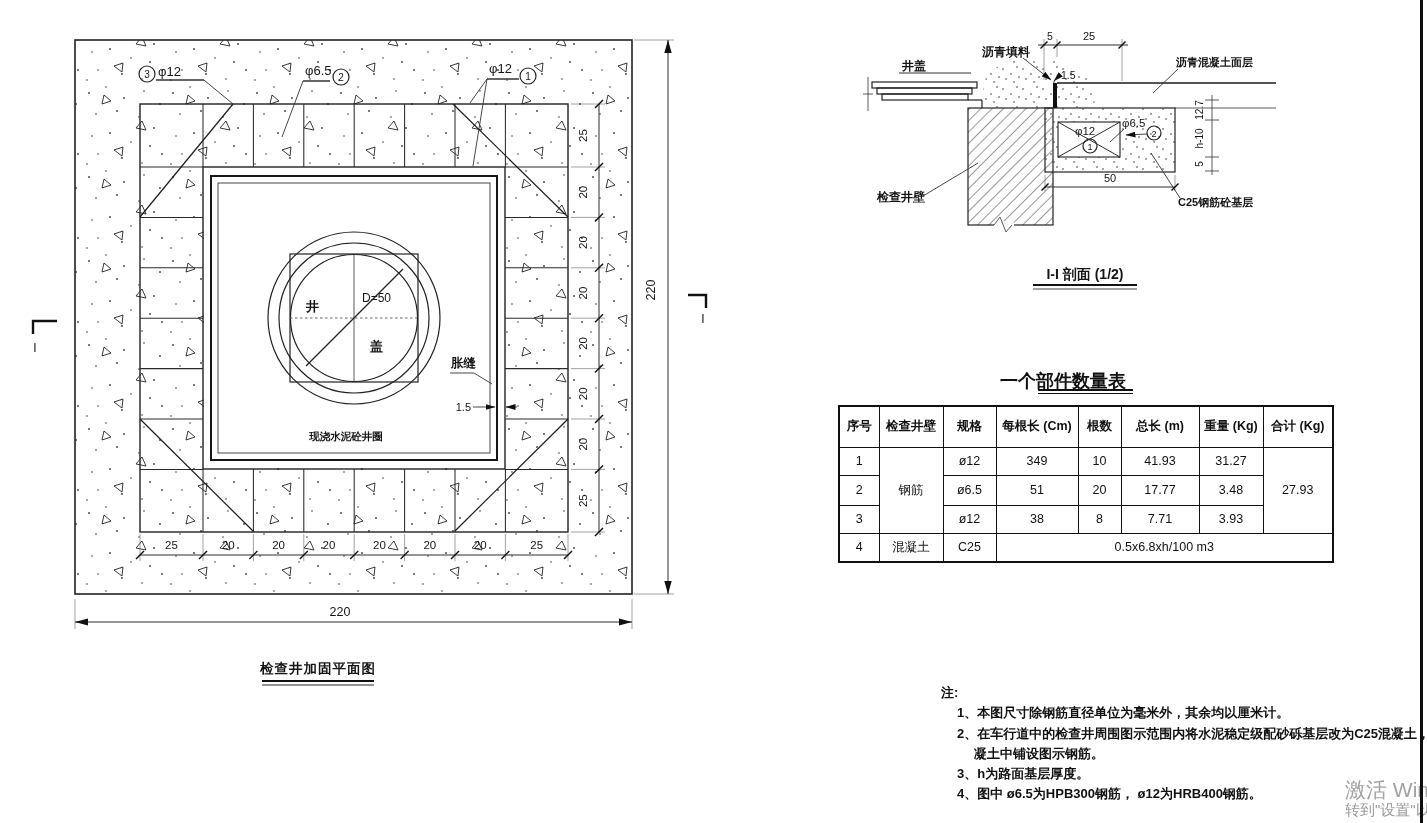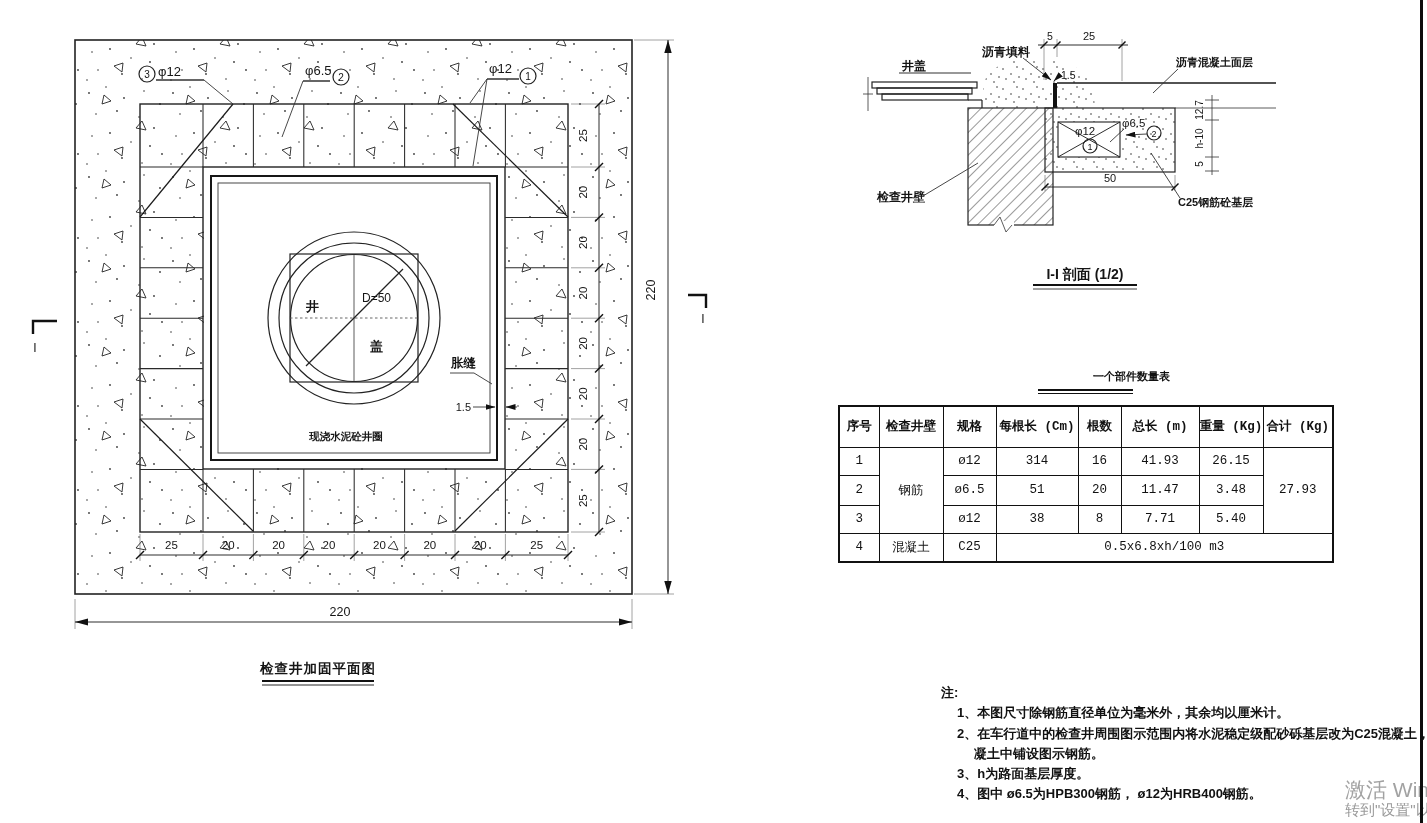--- a/index.html
+++ b/index.html
@@ -11,25 +11,25 @@
   svg .e{stroke:#555;stroke-width:0.55;}
   svg .s{stroke:#111;stroke-width:1.35;}
   svg .thin{stroke:#333;stroke-width:0.8;fill:none;}
   svg .med{stroke:#222;stroke-width:1.2;fill:none;}
   svg .lead{stroke:#333;stroke-width:0.9;fill:none;}
   svg .cjk{font-weight:bold;}
   .abs{position:absolute;}
   
   #parts-table{position:absolute;left:838px;top:405px;border-collapse:collapse;table-layout:fixed;}
   #parts-table td,#parts-table th{border:1.4px solid #111;text-align:center;vertical-align:middle;
-      font-size:12.5px;padding:0;white-space:nowrap;overflow:hidden;font-family:Liberation Mono, monospace;}
+      font-size:12.5px;padding:0;white-space:nowrap;overflow:hidden;}
   #parts-table{border:2px solid #111;}
   #parts-table th{font-weight:700;}
-  .tbl-title{position:absolute;left:1000px;top:369px;width:170px;text-align:right;
-      font-size:11px;font-weight:700;}
+  .tbl-title{position:absolute;left:1000px;top:369px;width:170px;text-align:left;
+      font-size:18px;font-weight:700;}
   .rule{position:absolute;background:#111;}
   
   #notes{position:absolute;left:941px;top:683px;width:500px;font-size:13px;font-weight:600;
       line-height:20.3px;white-space:nowrap;}
   #notes .ind1{margin-left:16px;}
   #notes .ind2{margin-left:33px;}
   
   .wm1{position:absolute;left:1345px;top:776px;font-size:21px;color:#a2a2a2;white-space:nowrap;font-weight:400;}
   .wm2{position:absolute;left:1345px;top:801px;font-size:15px;color:#9a9a9a;white-space:nowrap;}
   #right-border{position:absolute;left:1420px;top:0;width:3px;height:823px;background:#0d0d0d;}
@@ -396,41 +396,41 @@
       <th>每根长 (Cm)</th>
       <th>根数</th>
       <th>总长 (m)</th>
       <th>重量 (Kg)</th>
       <th>合计 (Kg)</th>
     </tr>
     <tr style="height:28px">
       <td>1</td>
       <td rowspan="3">钢筋</td>
       <td>ø12</td>
-      <td>314</td>
-      <td>16</td>
+      <td>349</td>
+      <td>10</td>
       <td>41.93</td>
-      <td>26.15</td>
+      <td>31.27</td>
       <td rowspan="3">27.93</td>
     </tr>
     <tr style="height:30px">
       <td>2</td>
       <td>ø6.5</td>
       <td>51</td>
       <td>20</td>
-      <td>11.47</td>
+      <td>17.77</td>
       <td>3.48</td>
     </tr>
     <tr style="height:28px">
       <td>3</td>
       <td>ø12</td>
       <td>38</td>
       <td>8</td>
       <td>7.71</td>
-      <td>5.40</td>
+      <td>3.93</td>
     </tr>
     <tr style="height:29px">
       <td>4</td>
       <td>混凝土</td>
       <td>C25</td>
       <td colspan="5">0.5x6.8xh/100  m3</td>
     </tr>
   </tbody>
     </table>
 

